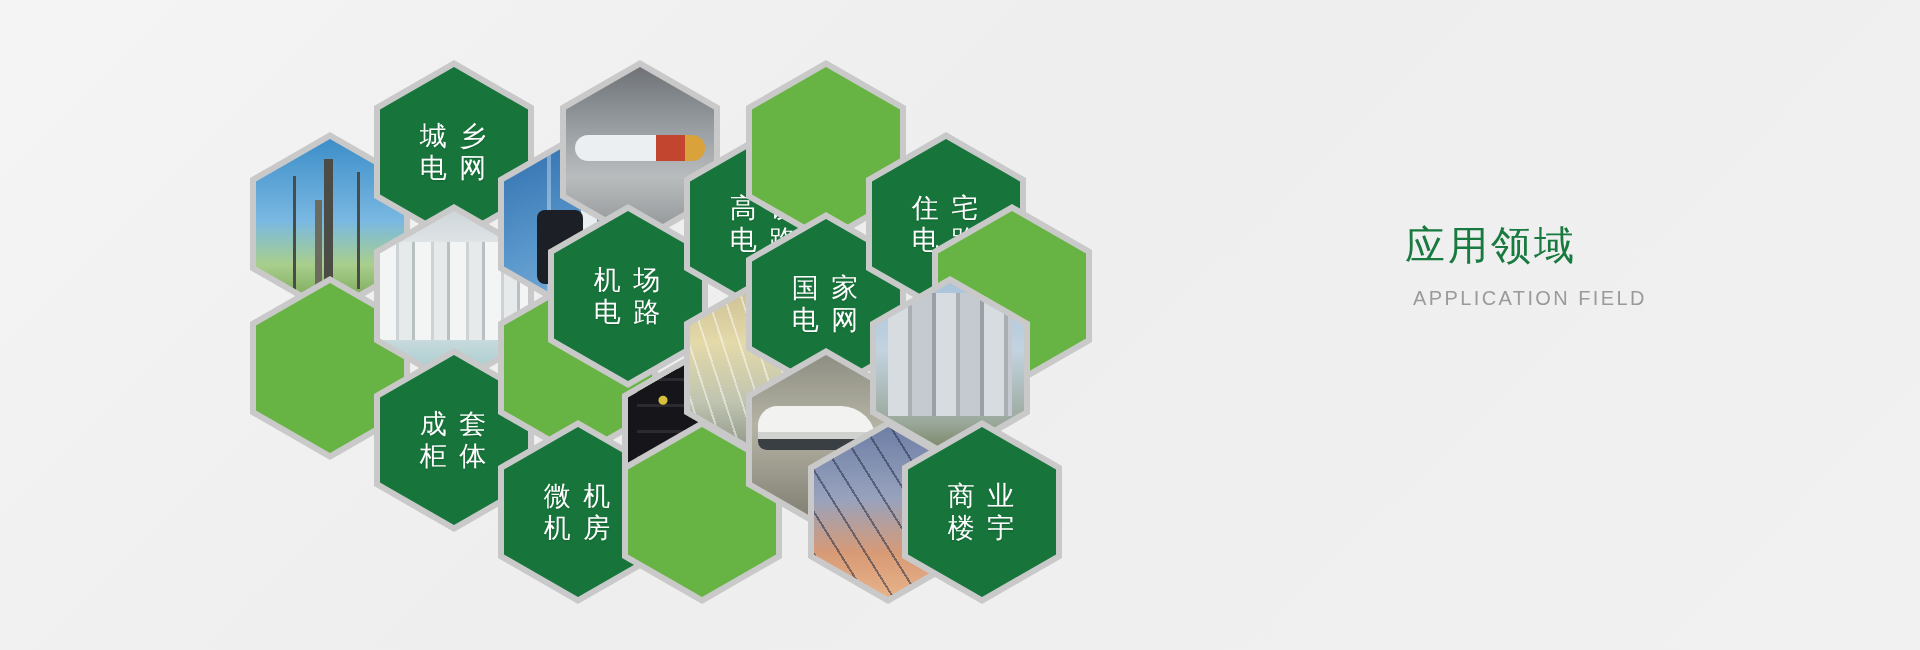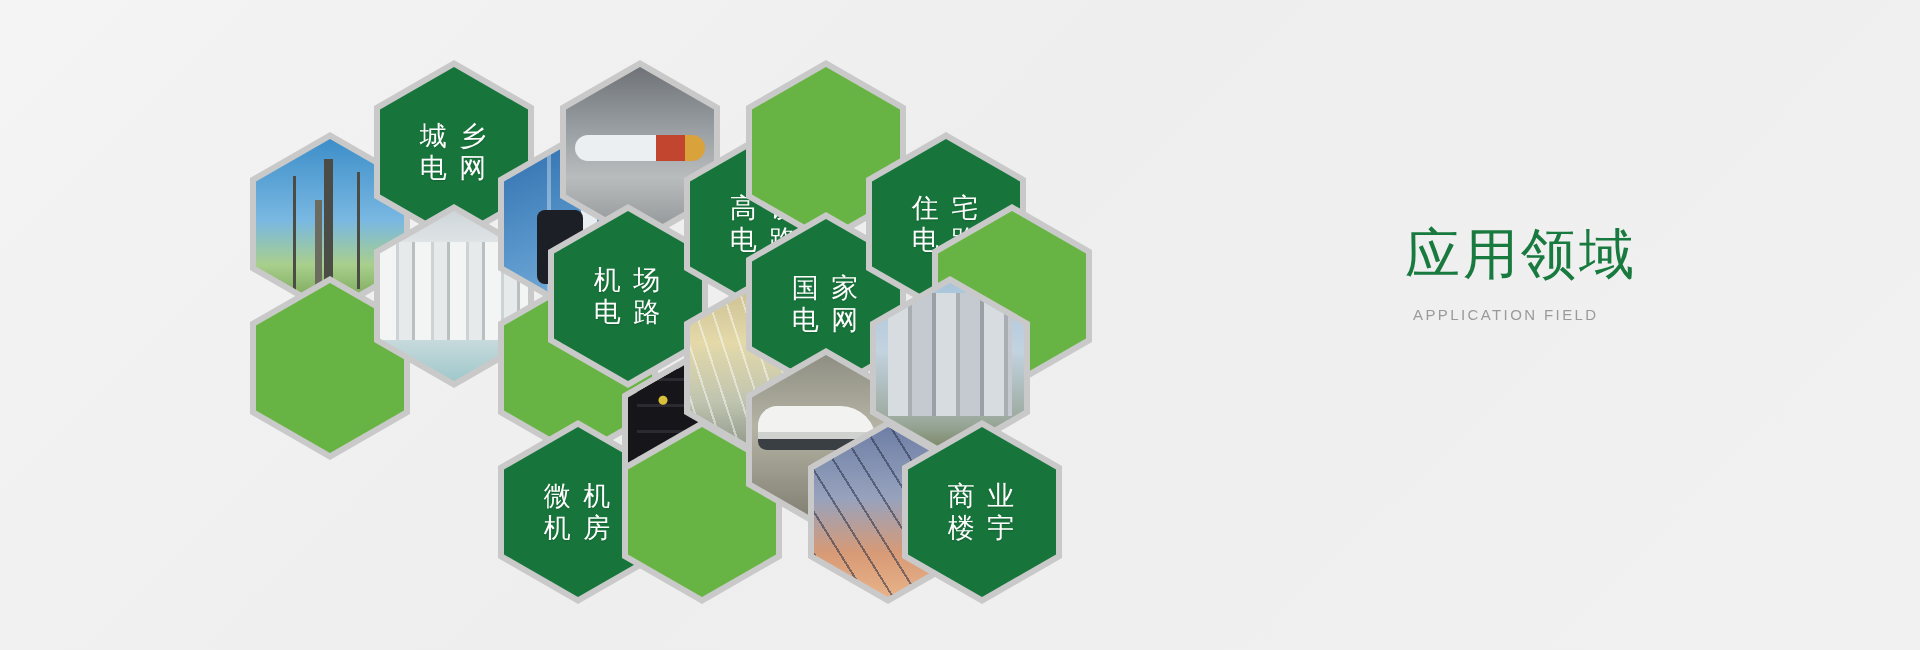--- a/index.html
+++ b/index.html
@@ -179,29 +179,29 @@
 
   
   #title-block {
     position: absolute;
     left: 1405px;
     top: 218px;
     width: 430px;
   }
   #main-title {
     margin: 0;
-    font-size: 55px;
+    font-size: 40px;
     font-weight: normal;
     letter-spacing: 3px;
     color: #197a3f;
     font-family: "DejaVu Sans", "Liberation Sans", sans-serif;
   }
   #sub-title {
     margin: 14px 0 0 8px;
-    font-size: 15px;
+    font-size: 20px;
     letter-spacing: 2.4px;
     color: #9a9a9a;
     font-family: "Liberation Sans", sans-serif;
   }
 </style>
 </head>
 <body>
 
 <div id="banner">
 
@@ -226,20 +226,26 @@
         </div>
       </div>
       <div class="hex photo-hex" style="left: 248px; top: 92px;">
         <div class="inner">
           <div class="photo ph-worker-pole"></div>
         </div>
       </div>
       <div class="hex photo-hex" style="left: 310px; top: 20px;">
         <div class="inner">
           <div class="photo ph-airport"></div>
+        </div>
+      </div>
+      <div class="hex dark" style="left: 124px; top: 308px;">
+        <div class="inner">
+          <div class="label">成 套
+柜 体</div>
         </div>
       </div>
       <div class="hex light" style="left: 248px; top: 236px;">
         <div class="inner"></div>
       </div>
       <div class="hex dark" style="left: 298px; top: 164px;">
         <div class="inner">
           <div class="label">机 场
 电 路</div>
         </div>

